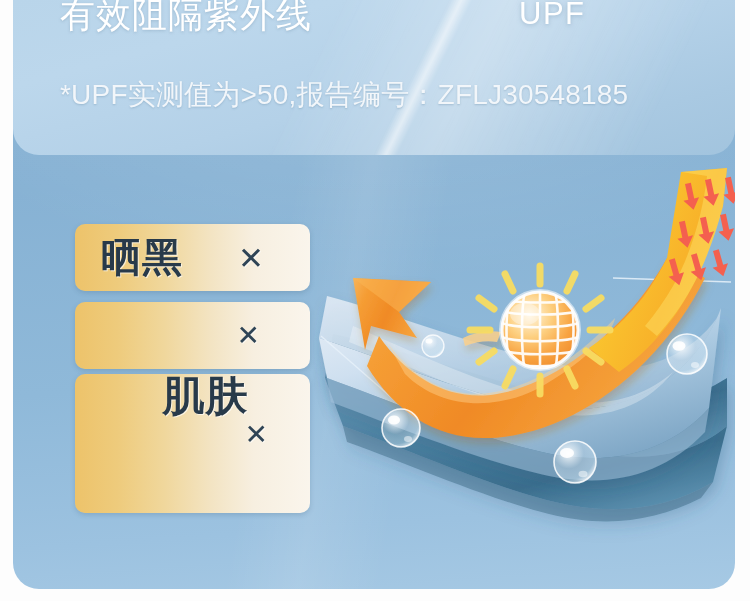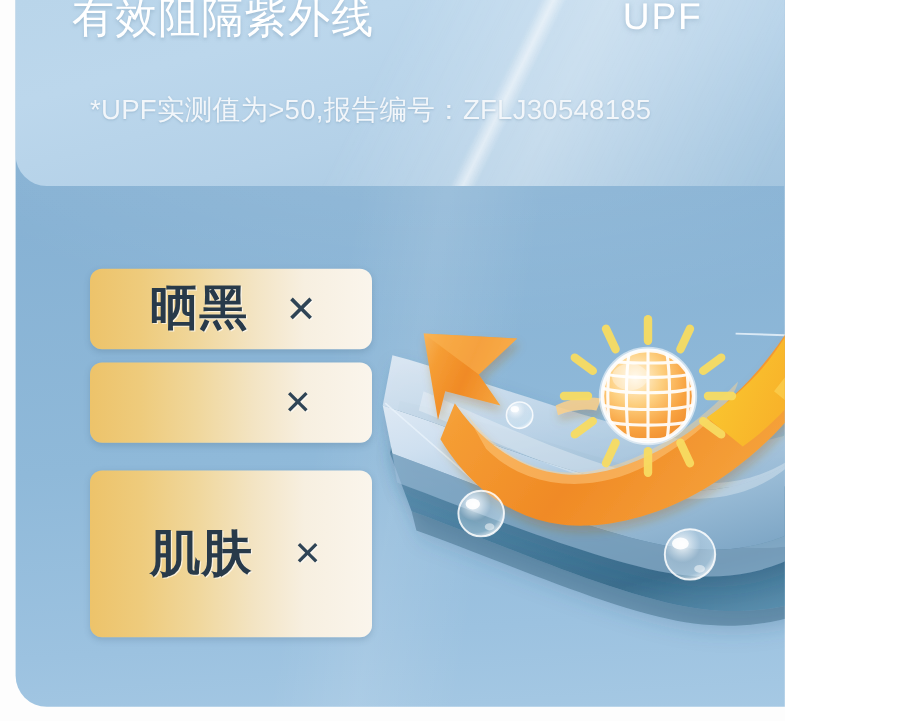--- a/index.html
+++ b/index.html
@@ -6,21 +6,21 @@
   html,body {
     width:750px; height:601px;
     background:#ffffff;
     font-family:"Liberation Sans","DejaVu Sans",sans-serif;
     overflow:hidden;
   }
 
   
   #page{
     position:relative;
-    width:654px; height:601px;
+    width:750px; height:601px;
     background:#fdfdfd;
     overflow:hidden;
   }
 
   
   #card{
     position:absolute;
     left:13px; top:0px;
     width:722px; height:589px;
     border-bottom-left-radius:26px;
@@ -81,22 +81,22 @@
     position:absolute;
     left:506px; top:-4px;
     font-size:31px;
     letter-spacing:1.5px;
     color:#ffffff;
     font-weight:400;
     text-shadow:0 1px 4px rgba(120,150,175,0.5);
   }
   .subnote{
     position:absolute;
-    left:62px; top:76px;
-    font-size:23px;
+    left:47px; top:76px;
+    font-size:28px;
     color:#f2f6fa;
     letter-spacing:0.2px;
     font-weight:400;
     text-shadow:0 1px 2px rgba(110,145,172,0.42);
     white-space:nowrap;
     text-align:center;
   }
 
   
   .claim{
@@ -105,31 +105,30 @@
     width:235px;
     border-radius:10px;
     background:linear-gradient(90deg,#edc36a 0%,#eecb7c 18%,#f0d79c 38%,#f3e4c3 58%,#f7efe0 76%,#faf5ec 100%);
     box-shadow:0 2px 5px rgba(60,92,120,0.22);
     display:flex;
     align-items:center;
     padding-left:26px;
   }
   #claim-1{ top:224px; height:67px; }
   #claim-2{ top:302px; height:67px; }
-  #claim-3{ top:392px; height:139px; }
+  #claim-3{ top:374px; height:139px;flex-direction:column; }
 
   .claim .ctext{
     font-family:"DejaVu Sans","Liberation Sans",sans-serif;
     font-size:40px;
     line-height:1.06;
     font-weight:700;
     color:#283a4a;
     letter-spacing:1px;
     text-shadow:1px 1px 0 rgba(255,255,255,0.65);
-    margin-left:24px;
   }
   #claim-3 .ctext{ font-size:42px; line-height:1.05; }
 
   .claim .cx{
     font-family:"DejaVu Sans","Liberation Sans",sans-serif;
     font-size:31px;
     font-weight:700;
     color:#2f4455;
     margin-left:auto;
     margin-right:44px;

